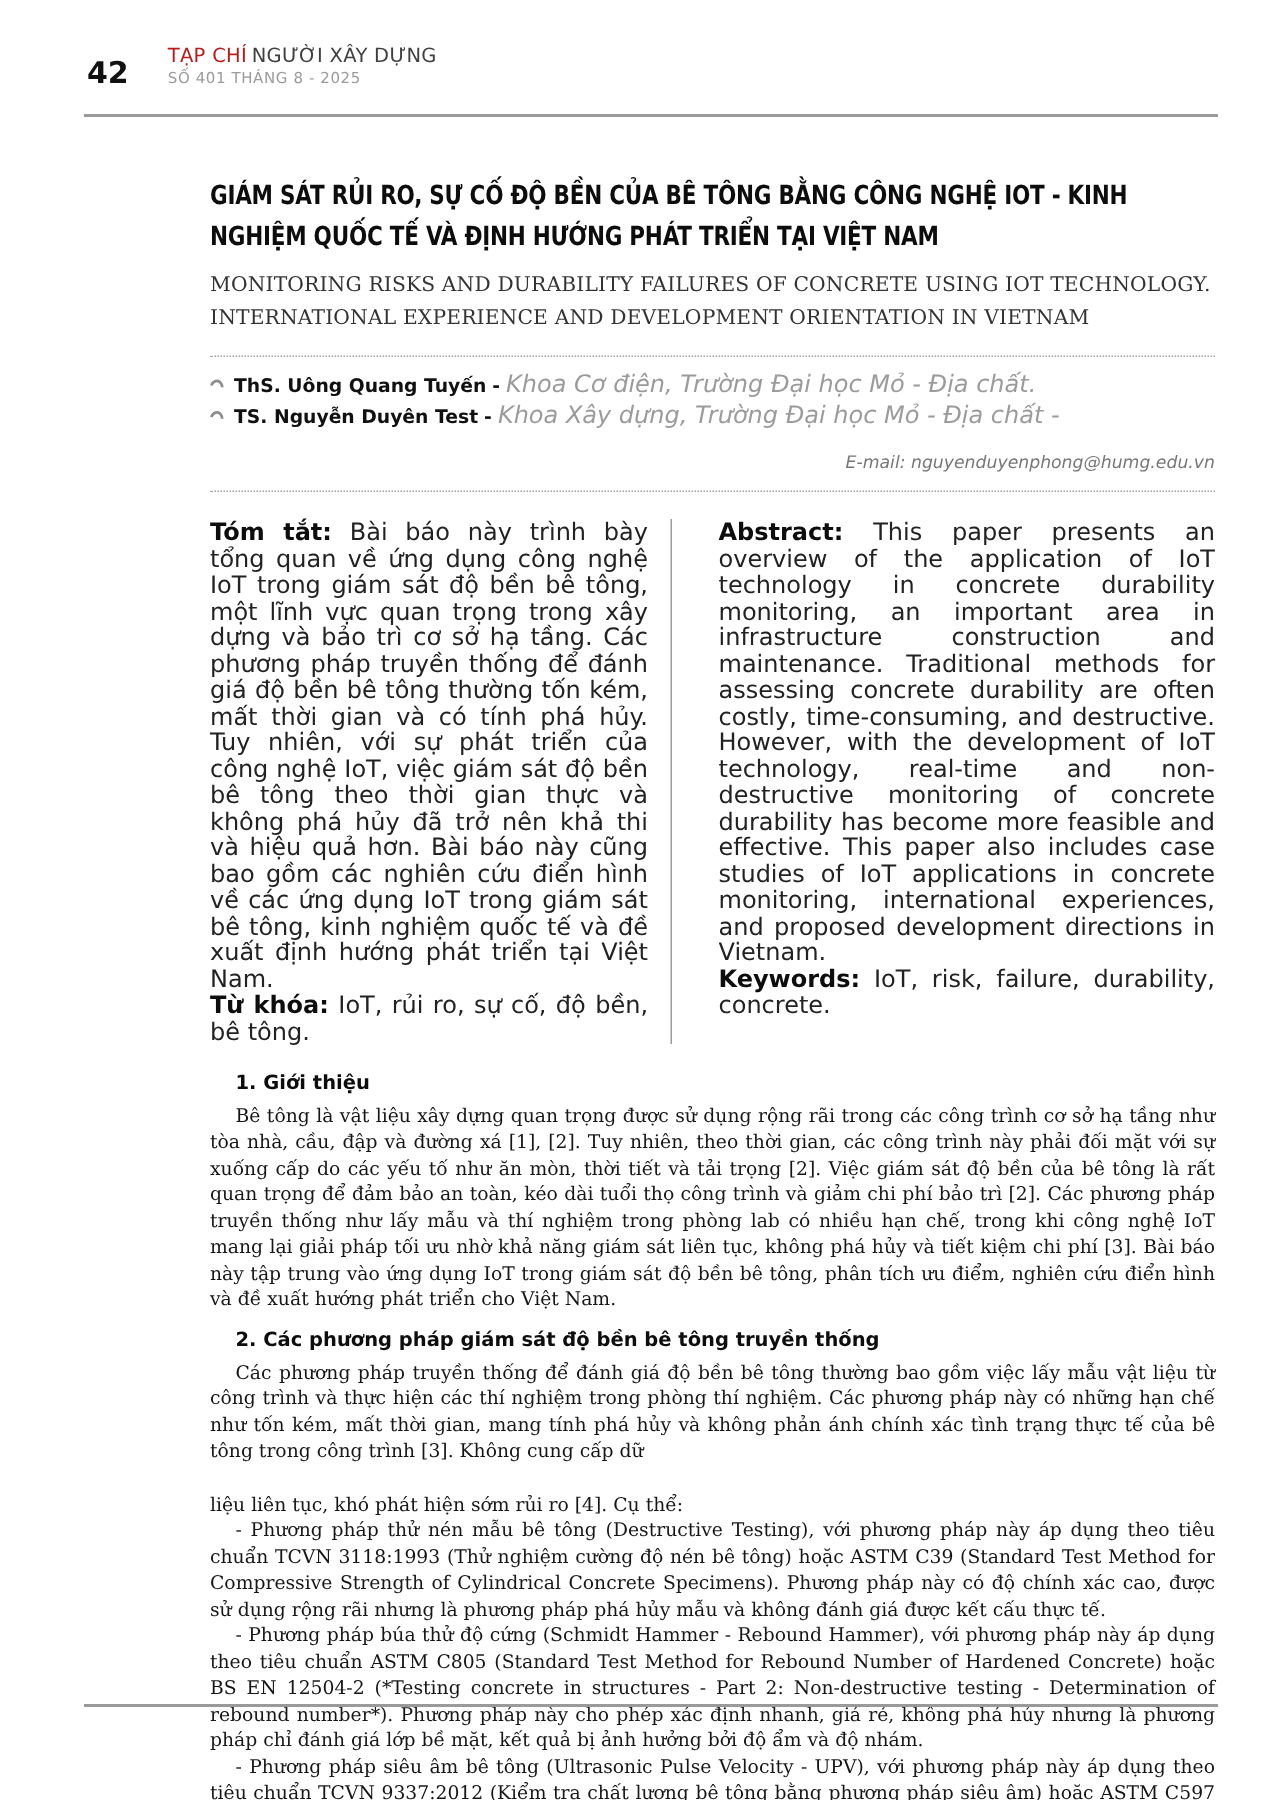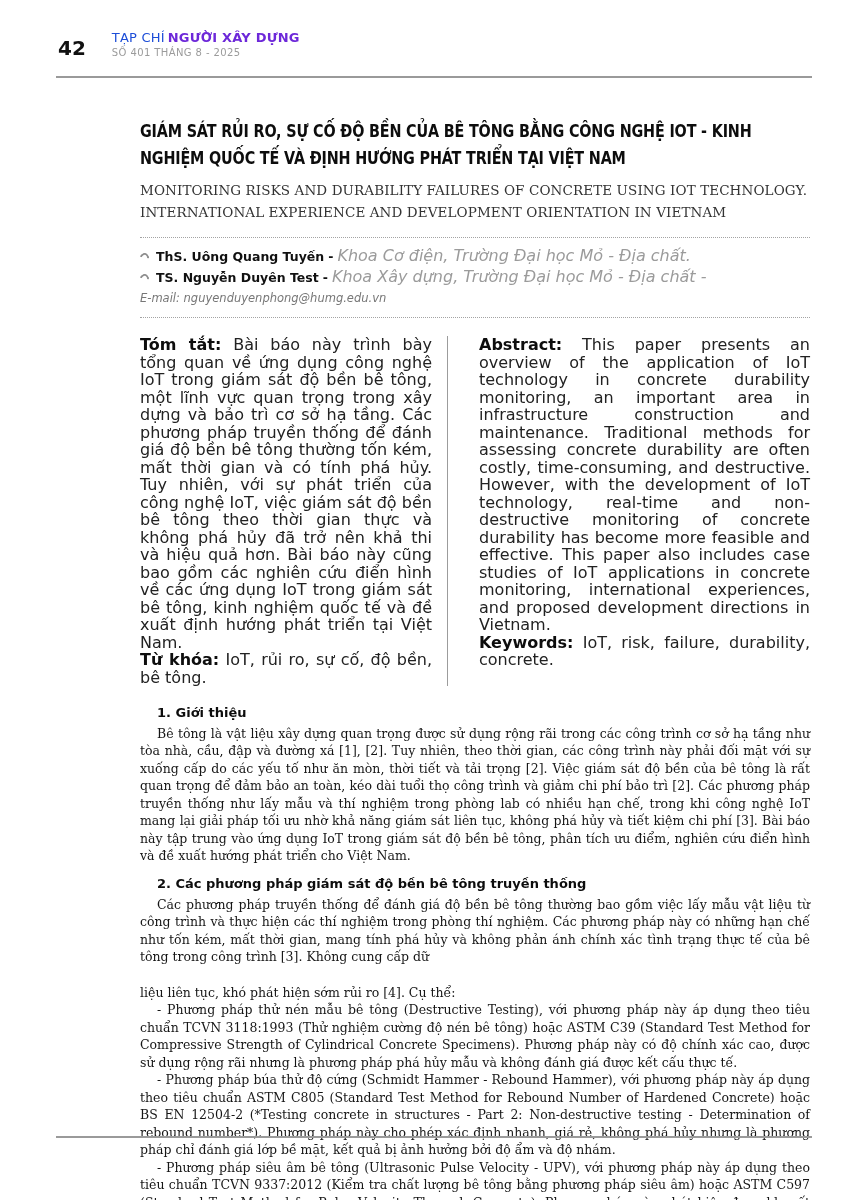--- a/index.html
+++ b/index.html
@@ -7,22 +7,22 @@
   .page {
     position:relative; width:854px; height:1200px; margin:0 auto;
     background:#ffffff; color:#1c1c1c; overflow:hidden;
     font-family:"DejaVu Sans","Liberation Sans",sans-serif;
   }
   
   .header { display:flex; align-items:flex-start; margin:30px 42px 0 58px; }
   .page-num { font-size:20px; font-weight:bold; color:#111; line-height:1.2; margin-top:6px; }
   .journal { margin-left:26px; }
   .journal-line1 { font-size:13px; letter-spacing:0.2px; }
-  .journal-prefix { color:#1d4ed8; font-weight:normal; }
-  .journal-name { color:#6d28d9; font-weight:bold; margin-left:3px; }
+  .journal-prefix { color:#b91c1c; font-weight:normal; }
+  .journal-name { color:#404040; font-weight:normal; margin-left:3px; }
   .journal-issue { font-size:10px; color:#9b9b9b; letter-spacing:0.4px; margin-top:2px; }
   .top-rule { border-top:2px solid #9a9a9a; margin:16px 42px 0 56px; }
   .bottom-rule { position:absolute; left:56px; right:42px; top:1136px; border-top:2px solid #9a9a9a; }
   
   .article { margin:0 44px 0 140px; }
   .article-title {
     margin-top:40px; font-size:17.5px; font-weight:bold; color:#0d0d0d;
     line-height:1.55; letter-spacing:-0.2px;
     width:818px; transform:scaleX(0.82); transform-origin:left top;
   }
@@ -37,21 +37,21 @@
   }
   .author-row { line-height:20px; }
   .author-bullet {
     display:inline-block; width:9px; height:9px; border:2.5px solid #8f8f8f;
     border-radius:50%; border-left-color:transparent; border-bottom-color:transparent;
     transform:rotate(-35deg); margin-right:7px; vertical-align:-1px;
   }
   .author-name { font-weight:bold; font-size:12.5px; color:#111; }
   .author-sep { font-weight:bold; font-size:12.5px; color:#111; margin:0 4px 0 4px; }
   .author-affil { font-style:italic; font-size:16px; color:#9b9b9b; }
-  .author-email { font-style:italic; font-size:11.5px; color:#777; line-height:20px; margin-top:0; }
+  .author-email { font-style:italic; font-size:11.5px; color:#777; line-height:20px; margin-top:10px;text-align:right; }
   
   .abstract-row { display:flex; margin-top:18px; }
   .abs-col { font-size:16px; line-height:17.5px; text-align:justify; color:#222; }
   .abs-vi { width:307px; padding-right:15px; }
   .abs-en { flex:1; padding-left:31px; border-left:1px solid #9c9c9c; }
   .abs-label { font-weight:bold; color:#0d0d0d; }
   .abs-keywords { margin-top:0; }
   
   .body-row { display:flex; gap:18px; margin-top:16px; font-family:"DejaVu Serif","Liberation Serif",serif;flex-direction:column; }
   .body-col { flex:1; font-size:12.5px; line-height:17.5px; text-align:justify; color:#161616; }

